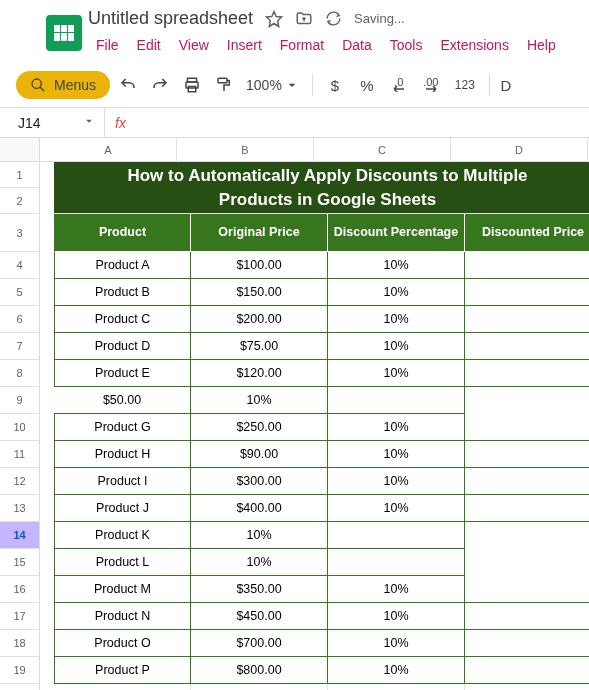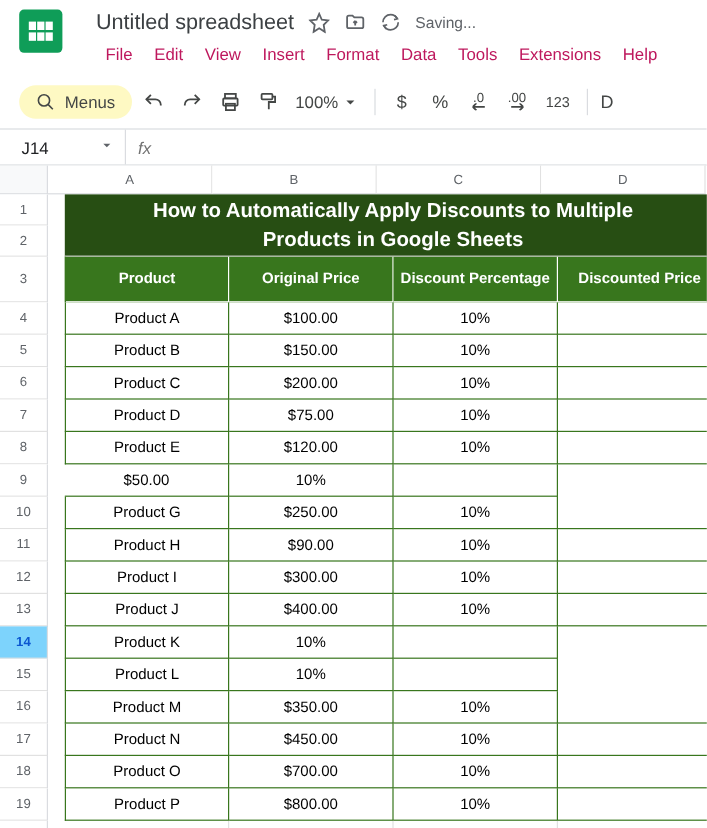--- a/index.html
+++ b/index.html
@@ -1,43 +1,43 @@
 <!DOCTYPE html>
 <html><head>
   <meta charset="utf-8">
   <style>
     * { margin: 0; padding: 0; box-sizing: border-box; }
     body { font-family: Arial, 'Helvetica Neue', sans-serif; font-size: 13px; color: #202124; background: #fff; overflow: hidden; width: 589px; }
     .app { display: flex; flex-direction: column; }
     .header { padding: 8px 16px 0 16px; }
-    .title-row { display: flex; align-items: flex-start; gap: 28px; }
+    .title-row { display: flex; align-items: center; gap: 6px; margin-left: 30px; }
     .logo { width: 36px; height: 36px; background: #0f9d58; border-radius: 4px; display: flex; align-items: center; justify-content: center; flex-shrink: 0; }
     .logo-grid { width: 20px; height: 16px; display: grid; grid-template-columns: repeat(3, 1fr); grid-template-rows: repeat(2, 1fr); gap: 1.5px; }
     .logo-cell { background: #fff; }
     .title-area { display: flex; flex-direction: column; gap: 2px; }
     .title-line { display: flex; align-items: center; gap: 12px; }
     .doc-title { font-size: 18px; color: #3c4043; font-weight: 400; }
     .title-icon { color: #5f6368; display: flex; align-items: center; justify-content: center; cursor: pointer; }
     .saving { color: #5f6368; font-size: 13px; }
     .menubar { display: flex; gap: 2px; margin-top: 2px; }
     .menubar-item { padding: 4px 8px; font-size: 14px; color: #be185d; cursor: pointer; border-radius: 4px; }
     .toolbar { display: flex; align-items: center; gap: 4px; padding: 8px 16px; border-bottom: 1px solid #dadce0; margin-top: 6px; }
-    .search-pill { display: flex; align-items: center; gap: 8px; background: #fef9c3; border-radius: 20px; padding: 6px 14px; cursor: pointer; }
+    .search-pill { display: flex; align-items: center; gap: 8px; background: #eab308; border-radius: 20px; padding: 6px 14px; cursor: pointer; }
     .tb-btn { width: 28px; height: 28px; display: flex; align-items: center; justify-content: center; color: #444746; cursor: pointer; border-radius: 4px; font-size: 13px; }
     .tb-sep { width: 1px; height: 22px; background: #dadce0; margin: 0 4px; }
     .zoom { display: flex; align-items: center; gap: 2px; padding: 0 4px; cursor: pointer; color: #444746; font-size: 14px; }
     .namebox-row { display: flex; align-items: center; border-bottom: 1px solid #dadce0; height: 30px; }
     .namebox { width: 105px; height: 100%; display: flex; align-items: center; padding-left: 18px; font-size: 14px; color: #202124; position: relative; border-right: 1px solid #dadce0; }
     .namebox-dd { position: absolute; right: 8px; color: #5f6368; }
-    .fx-label { font-style: italic; color: #737373; padding: 0 10px; font-size: 14px; }
+    .fx-label { font-style: italic; color: #ef4444; padding: 0 10px; font-size: 14px; }
     .sheet { display: flex; }
     .rowhdrs { display: flex; flex-direction: column; }
     .corner { width: 40px; height: 24px; background: #f8f9fa; border-right: 1px solid #dadce0; border-bottom: 1px solid #dadce0; }
     .rowhdr { width: 40px; display: flex; align-items: center; justify-content: center; font-size: 11px; color: #5f6368; background: #fff; border-right: 1px solid #dadce0; border-bottom: 1px solid #e1e1e1; }
-    .rowhdr.sel { background: #7dd3fc; color: #0b57d0; font-weight: 700; }
+    .rowhdr.sel { background: #c4b5fd; color: #0b57d0; font-weight: 700; }
     .grid { display: flex; flex-direction: column; }
     .colhdrs { display: flex; height: 24px; }
     .colhdr { display: flex; align-items: center; justify-content: center; font-size: 11px; color: #5f6368; background: #fff; border-right: 1px solid #e1e1e1; border-bottom: 1px solid #dadce0; }
     .row { display: flex; margin-left: 14px; }
     .cell { border-right: 1px solid #e1e1e1; border-bottom: 1px solid #e1e1e1; display: flex; align-items: center; font-size: 12.5px; overflow: hidden; }
     .banner { background: #274e13; color: #fff; font-weight: bold; font-size: 17px; text-align: center; display: flex; align-items: center; justify-content: center; line-height: 1.4; border-right: 1px solid #274e13; }
     .thdr { background: #38761d; color: #fff; font-weight: bold; font-size: 12.5px; justify-content: center; text-align: center; border: 1px solid #fff; border-left: none; border-top: none; line-height: 1.2; padding: 2px; }
     .thdr.first { border-left: 1px solid #38761d; }
     .thdr.last { border-right: 1px solid #38761d; }
     .dcell { justify-content: center; border: 1px solid #38761d; border-left: none; border-top: none; color: #000; }

